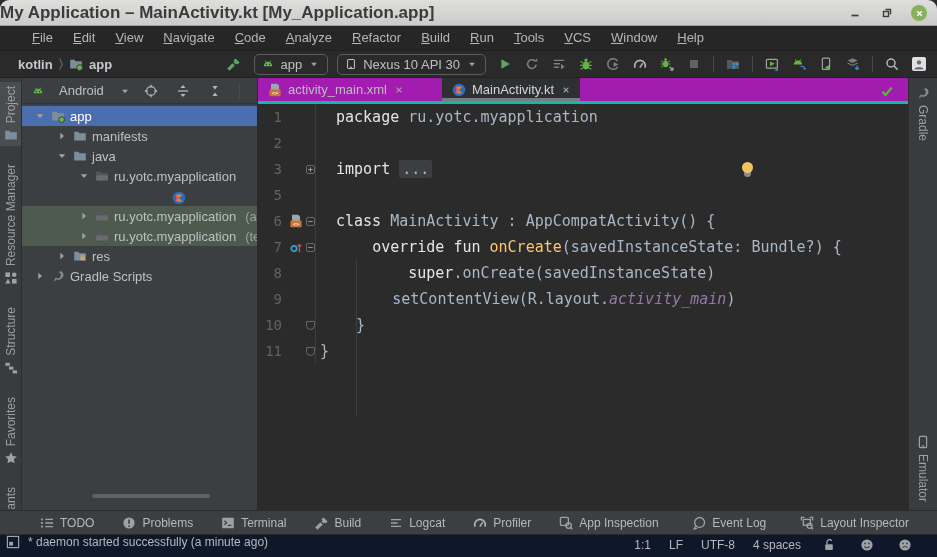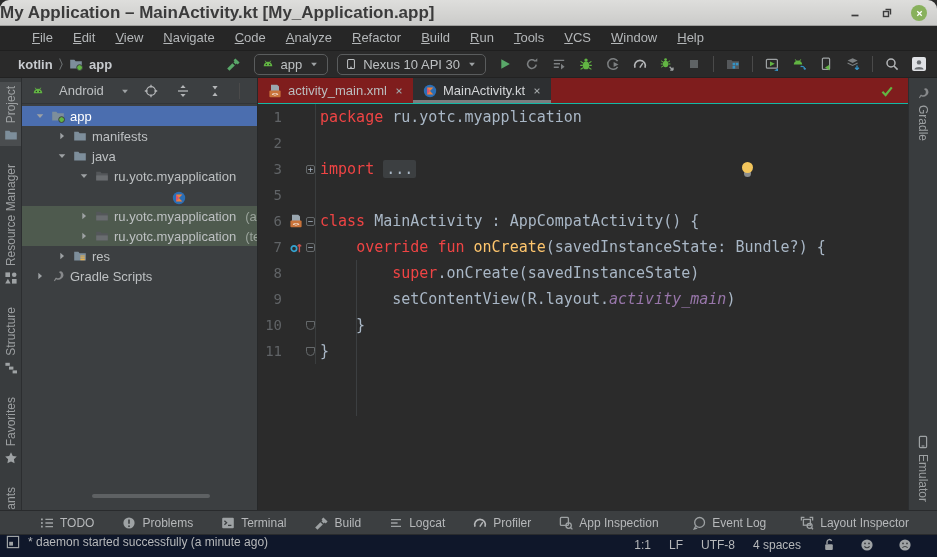--- a/index.html
+++ b/index.html
@@ -58,34 +58,34 @@
   .tree{position:absolute;left:0;top:28px;width:236px;}
   .trow{display:flex;align-items:center;height:20px;gap:5px;white-space:nowrap;color:#bdc0c2;overflow:hidden;}
   .trow .chev{width:12px;flex:none;display:flex;justify-content:center;}
   .trow.selected{background:#4b6eaf;color:#fff;}
   .trow.test{background:#4e5a4e;}
   .tsuffix{color:#9aa39b;margin-left:4px;}
   .hscroll{position:absolute;left:70px;bottom:12px;width:118px;height:4px;border-radius:2px;background:#5e6163;}
 
   
   .editor{position:absolute;left:258px;top:0;width:650px;height:432px;background:#2b2b2b;}
-  .tabbar{height:26px;background:#7f1d1d;display:flex;border-bottom:1px solid #14b8a6;}
+  .tabbar{height:26px;background:#a21caf;display:flex;border-bottom:3px solid #14b8a6;gap:29px;}
   .tab{display:flex;align-items:center;gap:6px;padding:0 8px 0 10px;color:#bbbdbf;}
   .tab.active{background:#2d2f31;color:#d3d5d7;box-shadow:inset 0 -3px 0 #7a7d7f;}
   .code{position:absolute;left:0;top:26px;width:650px;height:406px;
     font-family:"DejaVu Sans Mono","Liberation Mono",monospace;font-size:15px;line-height:26px;}
   .crow{display:flex;height:26px;position:relative;}
   .ln{width:24px;flex:none;text-align:right;color:#606366;font-size:14px;}
   .gicon{width:24px;flex:none;display:flex;align-items:center;justify-content:flex-end;padding-right:3px;}
   .gfold{width:10px;flex:none;display:flex;align-items:center;justify-content:center;border-right:1px solid #3a3d3e;}
   .fm{width:9px;height:9px;border:1px solid #65696b;background:#2b2b2b;color:#a9b7c6;
       font-size:9px;line-height:7px;text-align:center;border-radius:2px;}
   .fm.end{border-radius:0 0 5px 5px;}
   .ctext{white-space:pre;padding-left:4px;}
-  .seg-kw{color:#ef4444;} .seg-pl{color:#a9b7c6;} .seg-fn{color:#ffc66d;}
+  .seg-kw{color:#e5e5e5;margin-left:16px;} .seg-pl{color:#a9b7c6;} .seg-fn{color:#ffc66d;}
   .seg-res{color:#9876aa;font-style:italic;}
   .seg-fold{background:#3c3f41;color:#a9b7c6;border-radius:2px;padding:0 3px;}
   .bulb{position:absolute;left:484px;top:6px;width:11px;height:11px;border-radius:50%;
     background:#f2c55c;box-shadow:0 6px 0 -2px #8a8d8f;}
   .insp-check{position:absolute;right:14px;top:6px;}
   .indent-guide{position:absolute;left:98px;top:156px;width:1px;height:156px;background:#3c3f41;}
 
   
   .toolbottom{position:absolute;left:0;top:510px;width:937px;height:24px;background:#3c3f41;
     border-top:1px solid #292b2d;display:flex;align-items:center;font-size:12px;}

